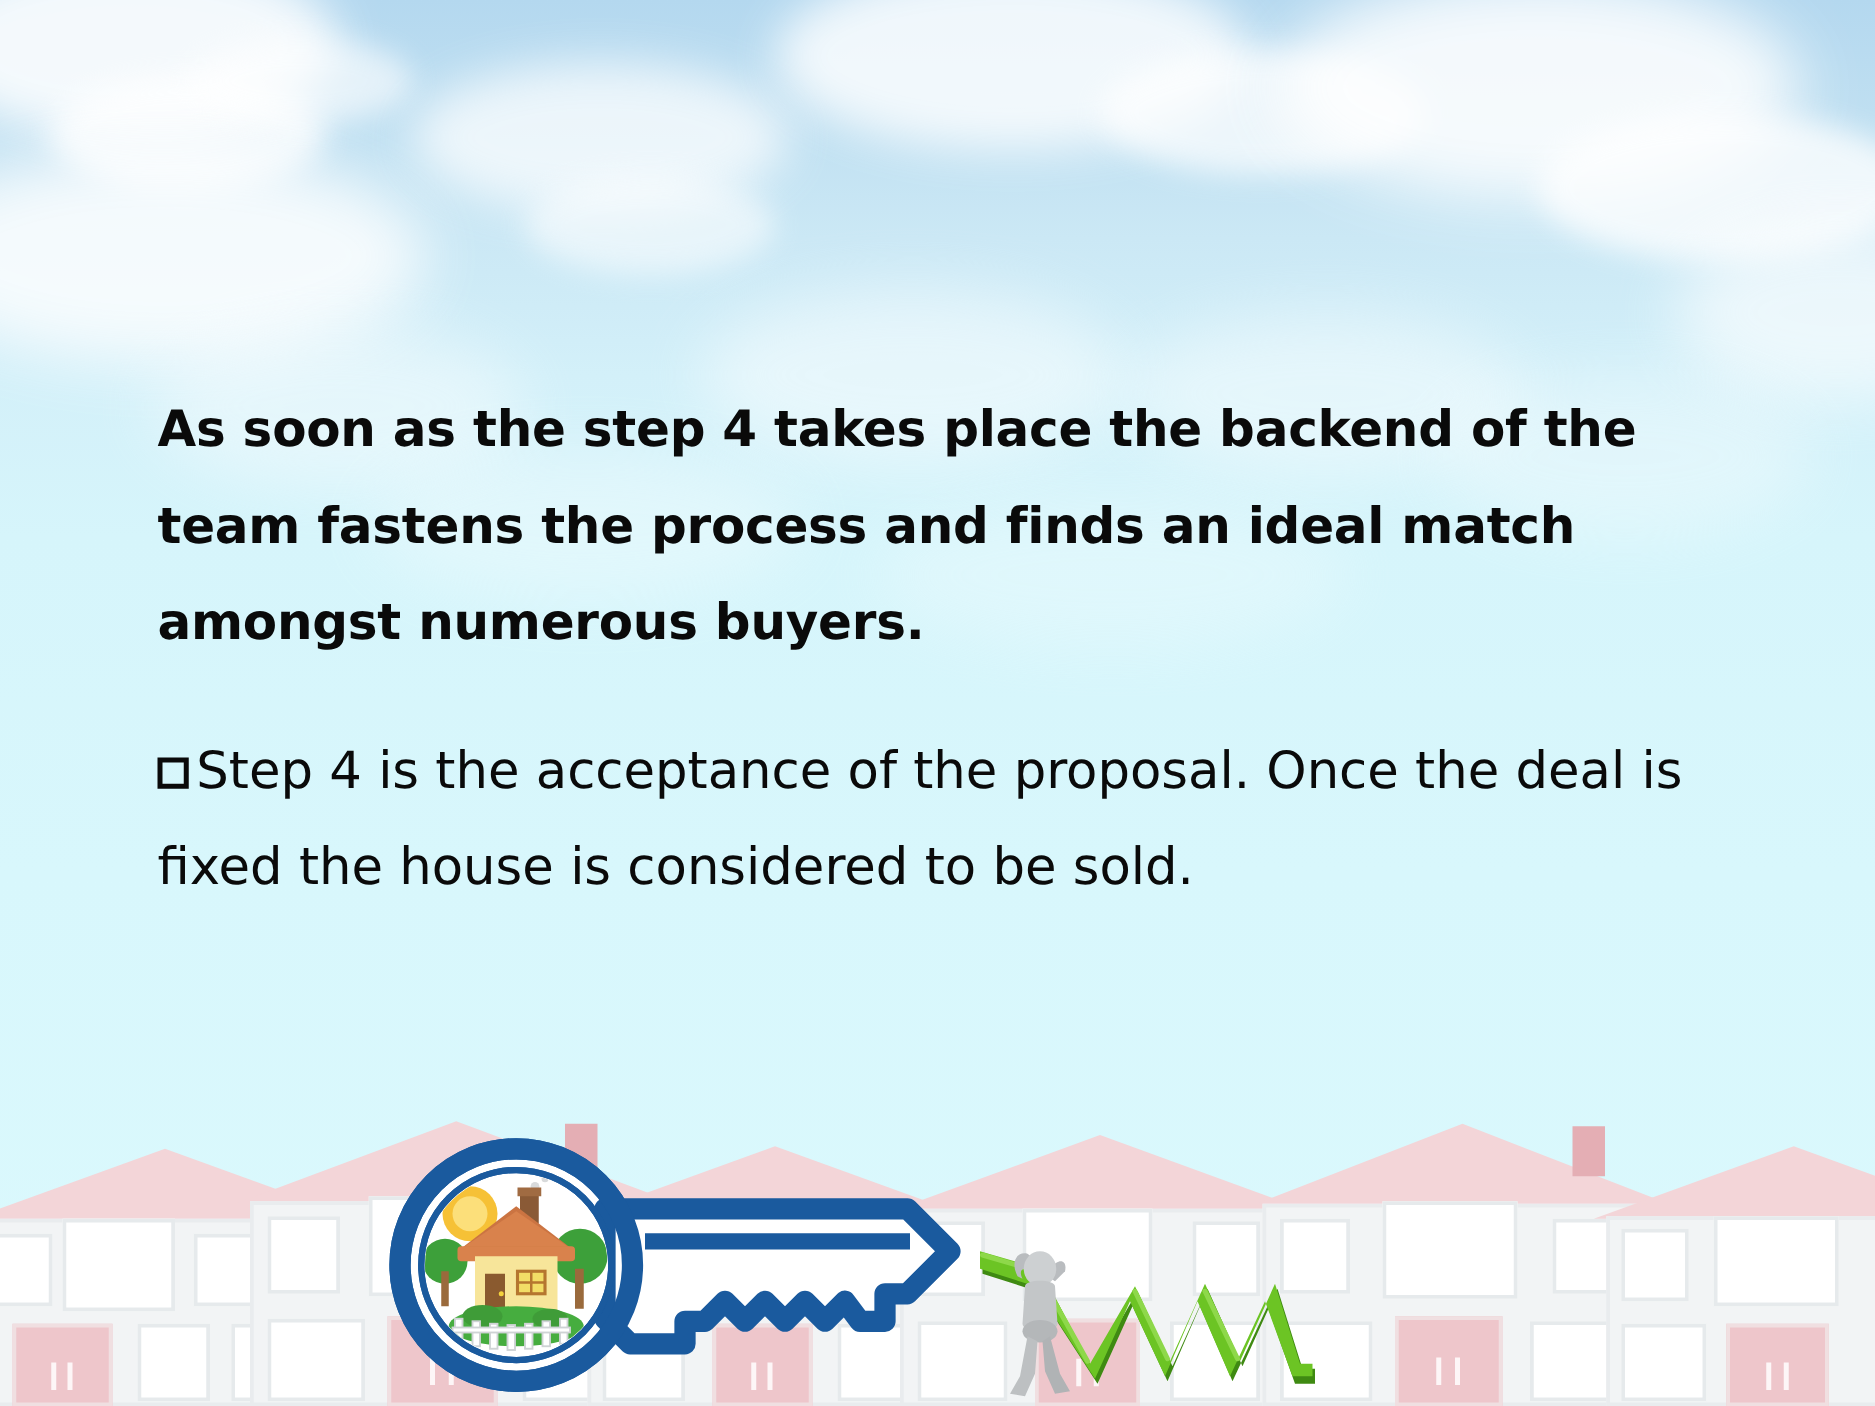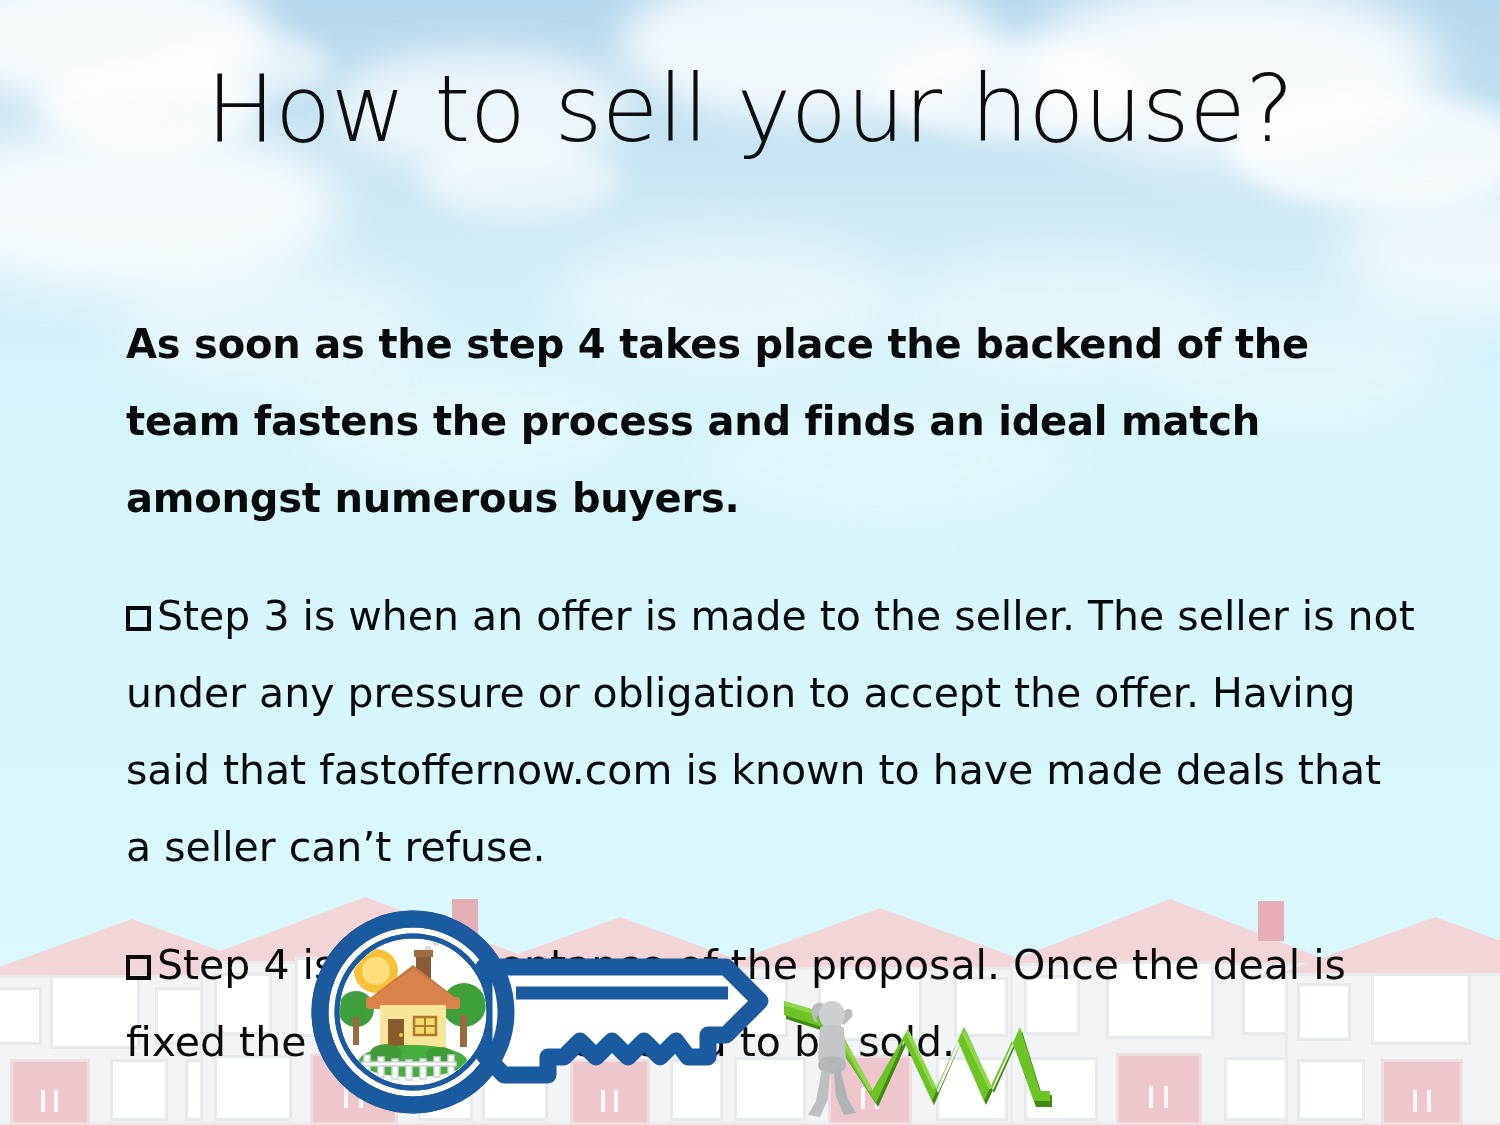--- a/index.html
+++ b/index.html
@@ -156,27 +156,25 @@
     <div class="house" style="left:1285px;width:300px;height:205px;">
       <div class="roof roofpink" style="left:-10px;bottom:150px;border-width:0 160px 58px 160px;"></div>
       <div class="h-body" style="width:300px;height:152px;"></div>
       <div class="gable" style="left:86px;bottom:80px;width:100px;height:72px;"></div>
       <div class="win" style="left:12px;bottom:84px;width:54px;height:58px;"></div>
       <div class="door" style="left:96px;width:82px;height:66px;"></div>
       <div class="win" style="left:12px;bottom:4px;width:68px;height:62px;"></div>
     </div>
   </div>
 
-  <div id="title">How to sell your house?</div>
 
   <div id="body">
 
     <p class="para bold">As soon as the step 4 takes place the backend of the team fastens the process and finds an ideal match amongst numerous buyers.</p>
 
-    <p class="para"><span class="bulletbox"></span><span>Step 3 is when an offer is made to the seller. The seller is not under any pressure or obligation to accept the offer. Having said that fastoffernow.com is known to have made deals that a seller can’t refuse.</span></p>
 
     <p class="para"><span class="bulletbox"></span><span>Step 4 is the acceptance of the proposal. Once the deal is fixed the house is considered to be sold.</span></p>
   </div>
 
   <div id="key">
     <svg viewBox="0 0 470 215" width="470" height="215">
       <defs>
         <clipPath id="bowclip">
             <circle cx="105" cy="107" r="73"></circle>
           </clipPath>

